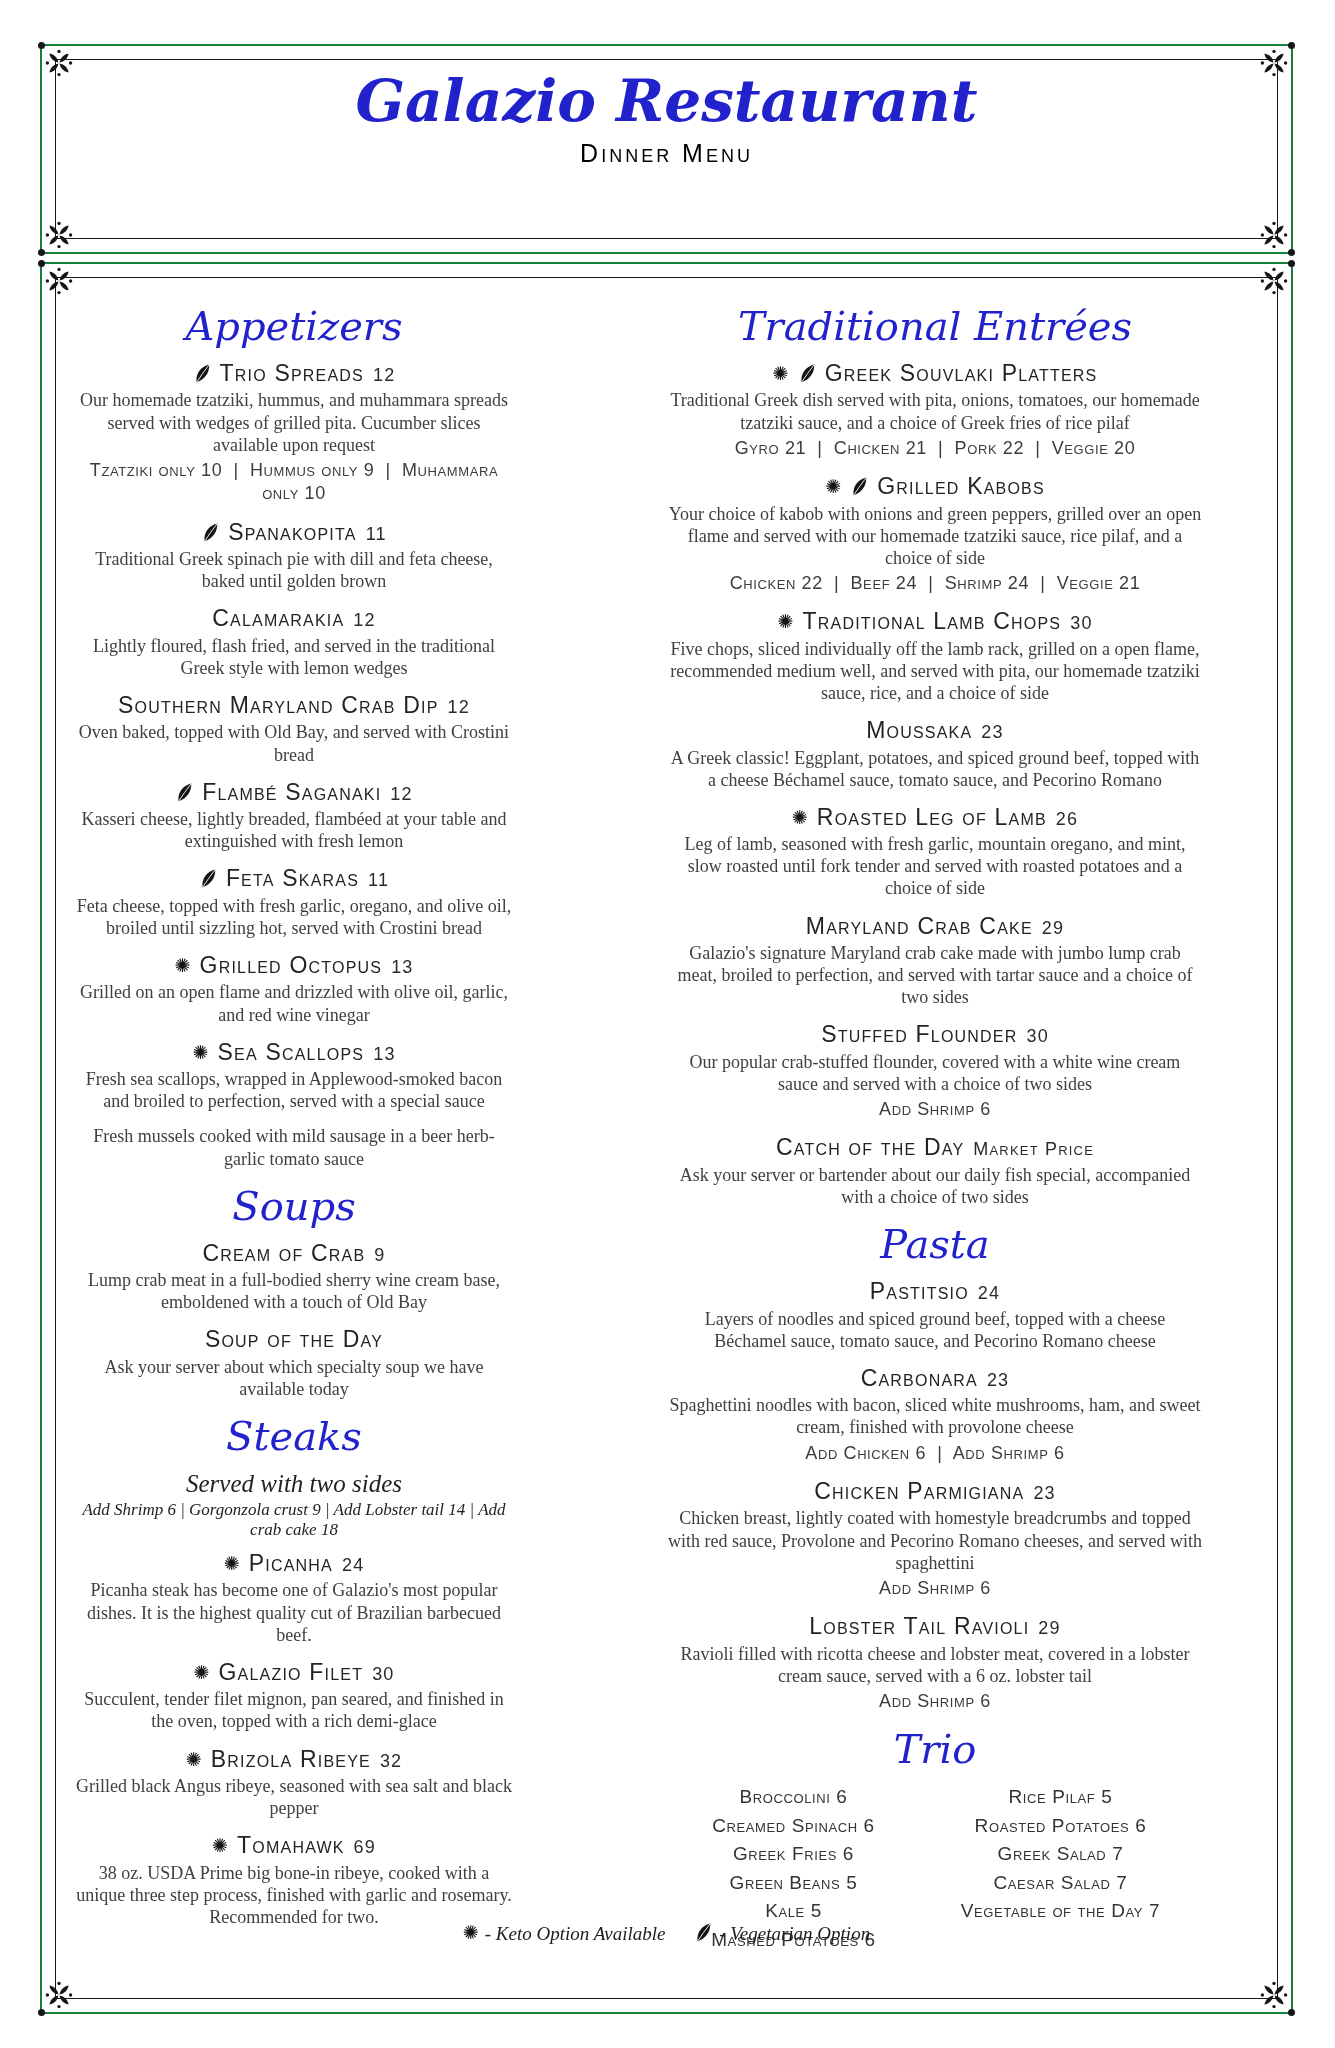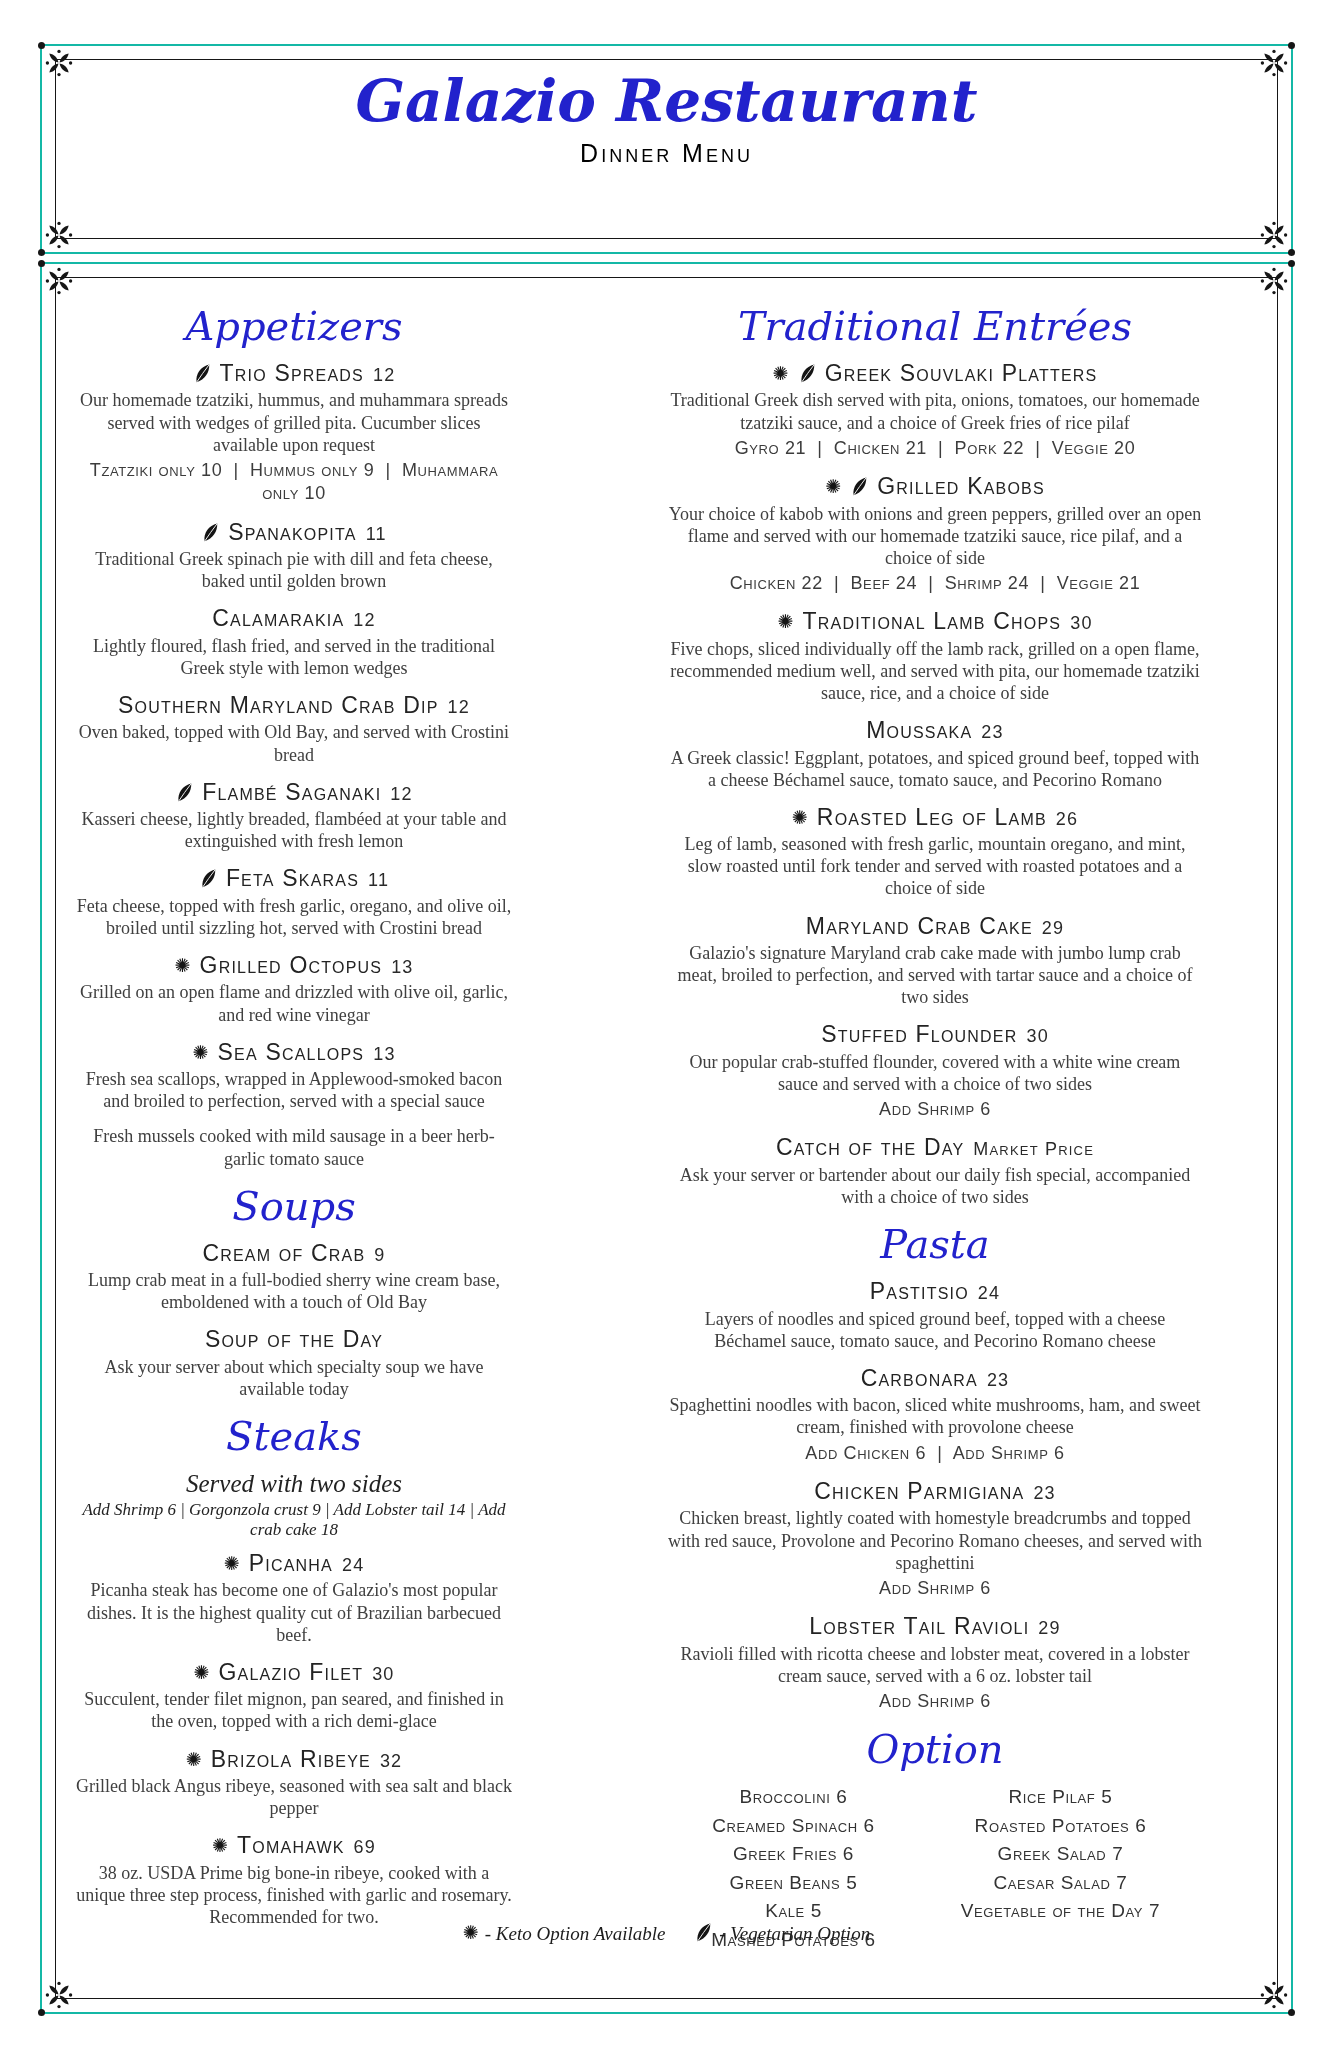--- a/index.html
+++ b/index.html
@@ -1,20 +1,20 @@
 <!DOCTYPE html>
 <html style="--accent: #2222cc;"><head>
 <meta charset="utf-8">
 <style>
   html,body{margin:0;padding:0;background:#e8e8e8;}
   .page{position:relative;width:1335px;height:2048px;margin:0 auto;background:#ffffff;
         font-family:"Liberation Serif",serif;color:#1b1b1b;overflow:hidden;}
 
   
-  .frame{position:absolute;left:40px;width:1249px;border:2px solid #14b8a6;background:#fff;}
+  .frame{position:absolute;left:40px;width:1249px;border:2px solid #15803d;background:#fff;}
   .frame-title{top:44px;height:206px;}
   .frame-body{top:262px;height:1748px;}
   .inner-frame{position:absolute;inset:13px;border:1.5px solid #161616;pointer-events:none;}
   .orn{position:absolute;width:32px;height:32px;}
   .orn svg{display:block;width:100%;height:100%;}
   .orn-tl{top:1px;left:1px;}  .orn-tr{top:1px;right:1px;}
   .orn-bl{bottom:1px;left:1px;} .orn-br{bottom:1px;right:1px;}
   .cdot{position:absolute;width:7px;height:7px;border-radius:50%;background:#161616;}
   .cdot-tl{top:-4px;left:-4px;} .cdot-tr{top:-4px;right:-4px;}
   .cdot-bl{bottom:-4px;left:-4px;} .cdot-br{bottom:-4px;right:-4px;}
@@ -408,21 +408,21 @@
     <p class="item-options">Add Shrimp 6</p>
   </div>
               <div class="menu-item">
     <h3 class="item-heading"><span class="item-name">Lobster Tail Ravioli</span><span class="item-price">29</span></h3>
     <p class="item-desc">Ravioli filled with ricotta cheese and lobster meat, covered in a lobster cream sauce, served with a 6 oz. lobster tail</p>
     <p class="item-options">Add Shrimp 6</p>
   </div>
             </div>
   </section>
           <section class="menu-section">
-    <h2 class="section-title">Option</h2>
+    <h2 class="section-title">Trio</h2>
 
     <div class="section-items">
               <div class="sides-cols">
     <ul class="sides-list sides-list-left">
                   <li>Broccolini 6</li>
                   <li>Creamed Spinach  6</li>
                   <li>Greek Fries 6</li>
                   <li>Green Beans 5</li>
                   <li>Kale  5</li>
                   <li>Mashed Potatoes 6</li>

